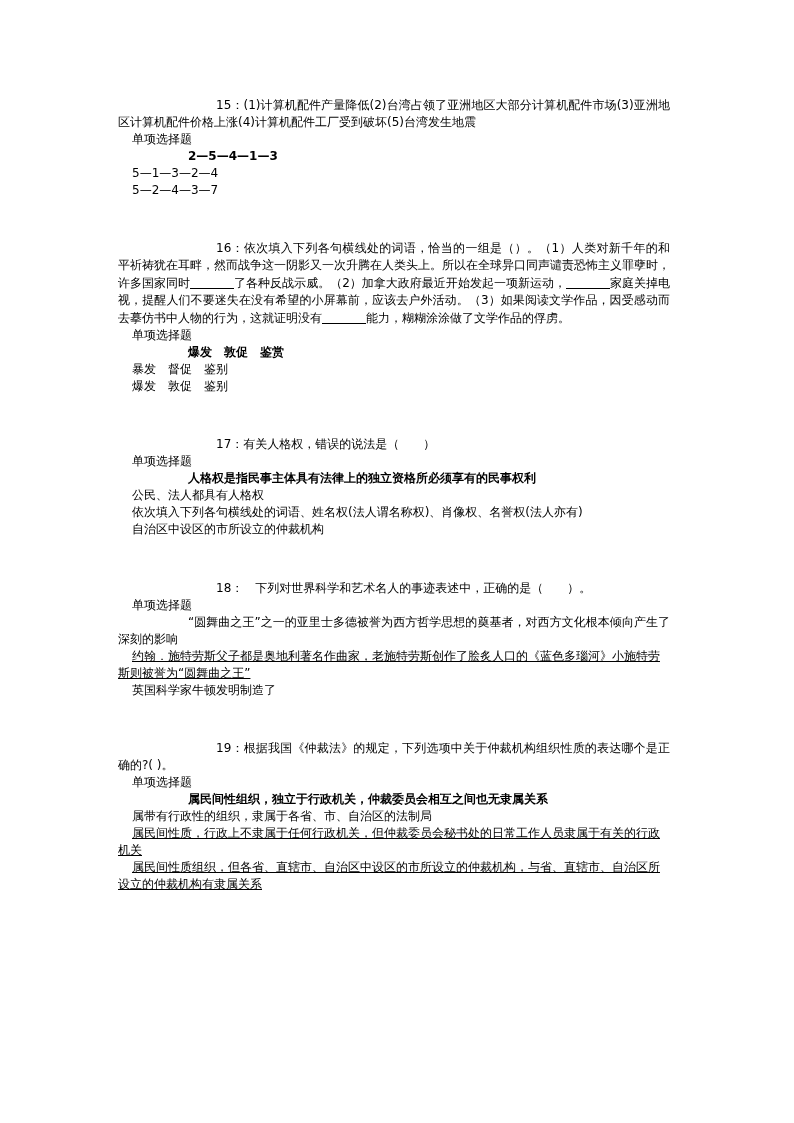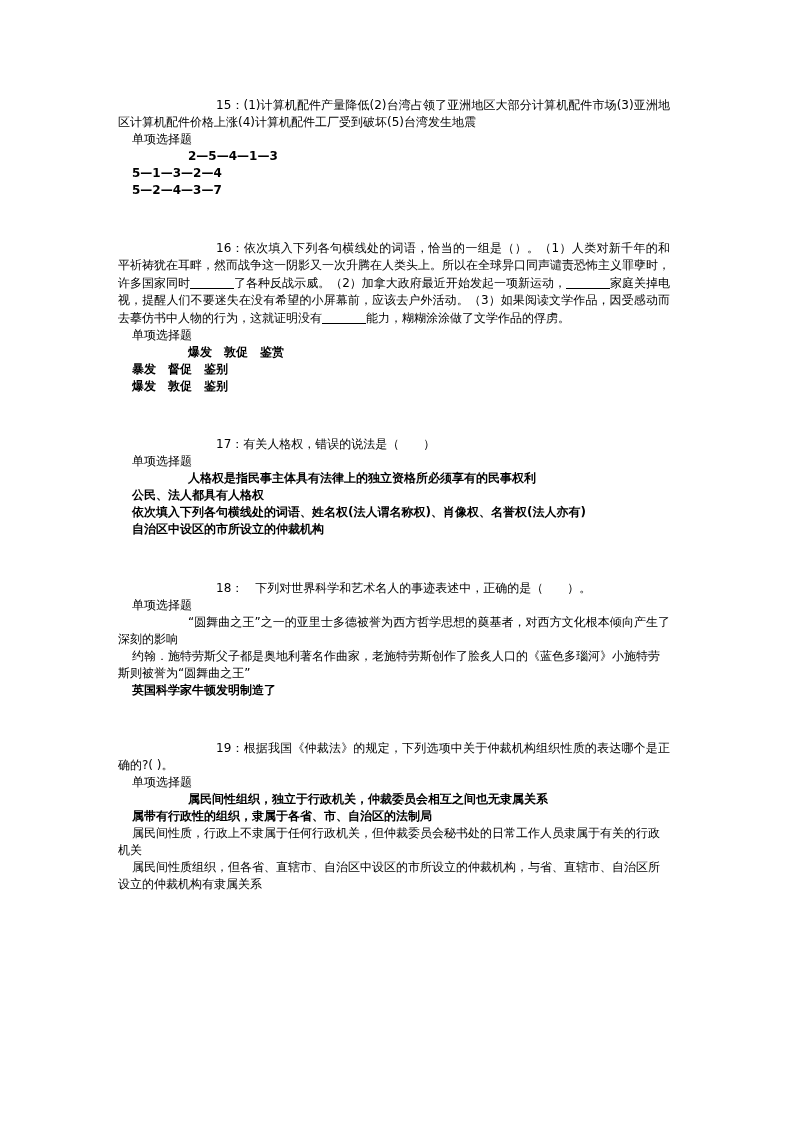--- a/index.html
+++ b/index.html
@@ -11,22 +11,22 @@
   .page { position: absolute; left: 118px; top: 97px; width: 552px; }
   .q { margin-bottom: 0; }
   .line {
     font-size: 12px; line-height: 17px; white-space: nowrap;
     letter-spacing: 0px;
   }
   .wrap { white-space: normal; word-break: break-all; text-align: justify; text-align-last: left; }
   .stem { text-indent: 98px; }
   .type { padding-left: 14px; }
   .opt-first { padding-left: 70px; font-weight: bold; }
-  .opt { padding-left: 14px; font-weight: bold; }
-  .opt-wrap { text-indent: 14px; white-space: normal; word-break: break-all; }
+  .opt { padding-left: 14px; }
+  .opt-wrap { text-indent: 14px; white-space: normal; word-break: break-all; text-decoration: underline; }
   .gap { height: 41px; }
   .gap2 { height: 42px; }
   .blank { display: inline-block; width: 44px; border-bottom: 1px solid #000; height: 14px; vertical-align: -2px; }
 </style>
 </head>
 <body>
 
 <div class="page">
 
   <div class="q">

